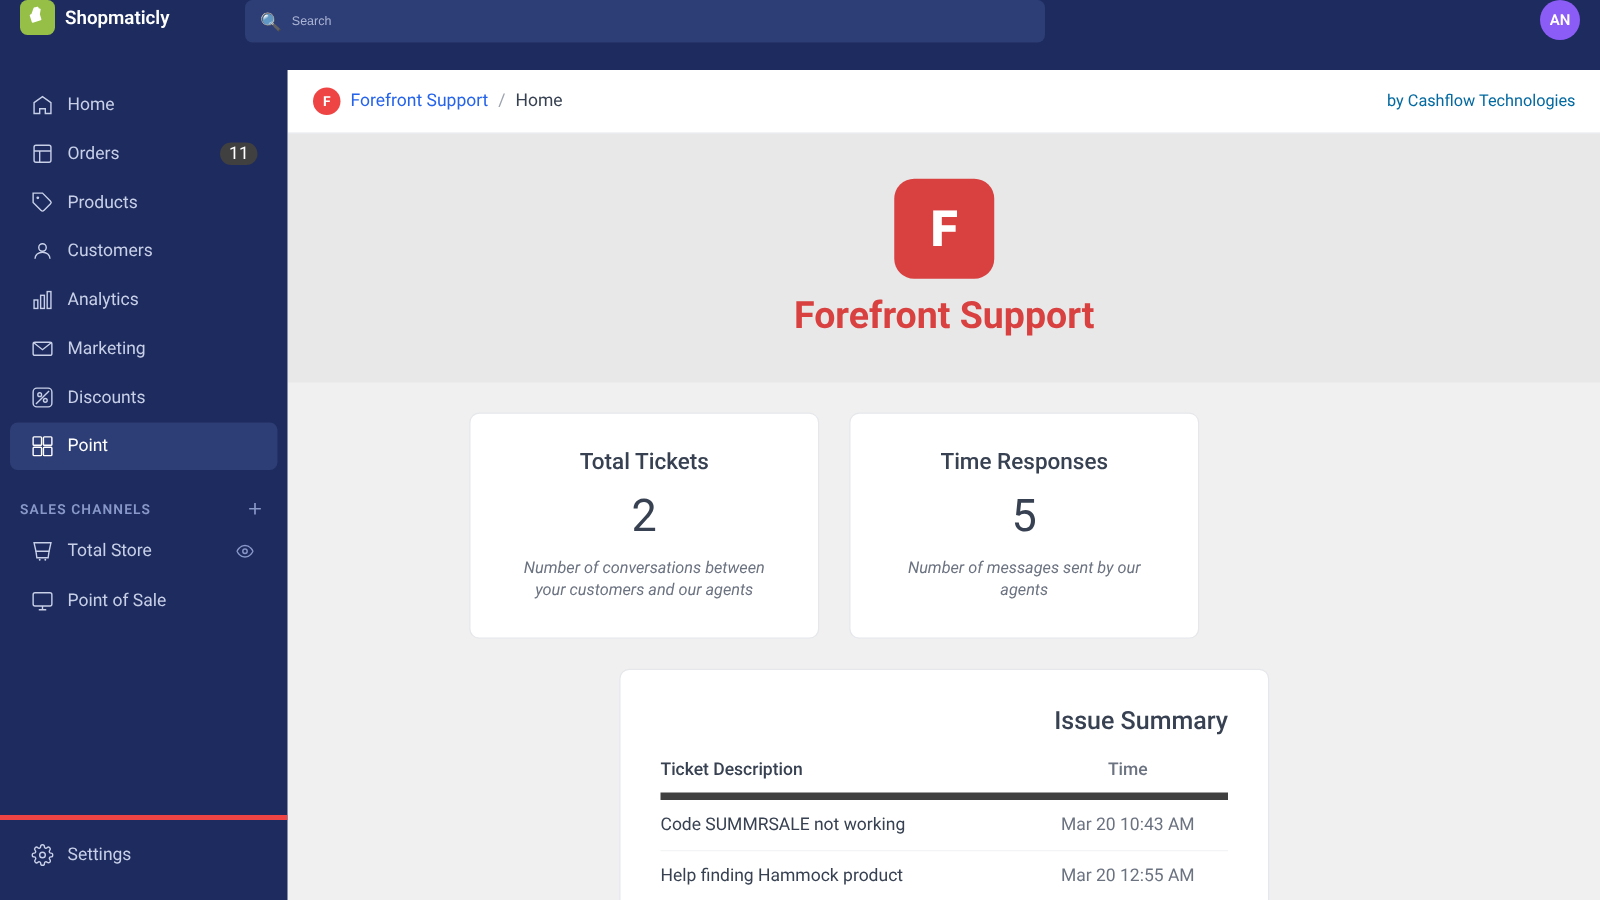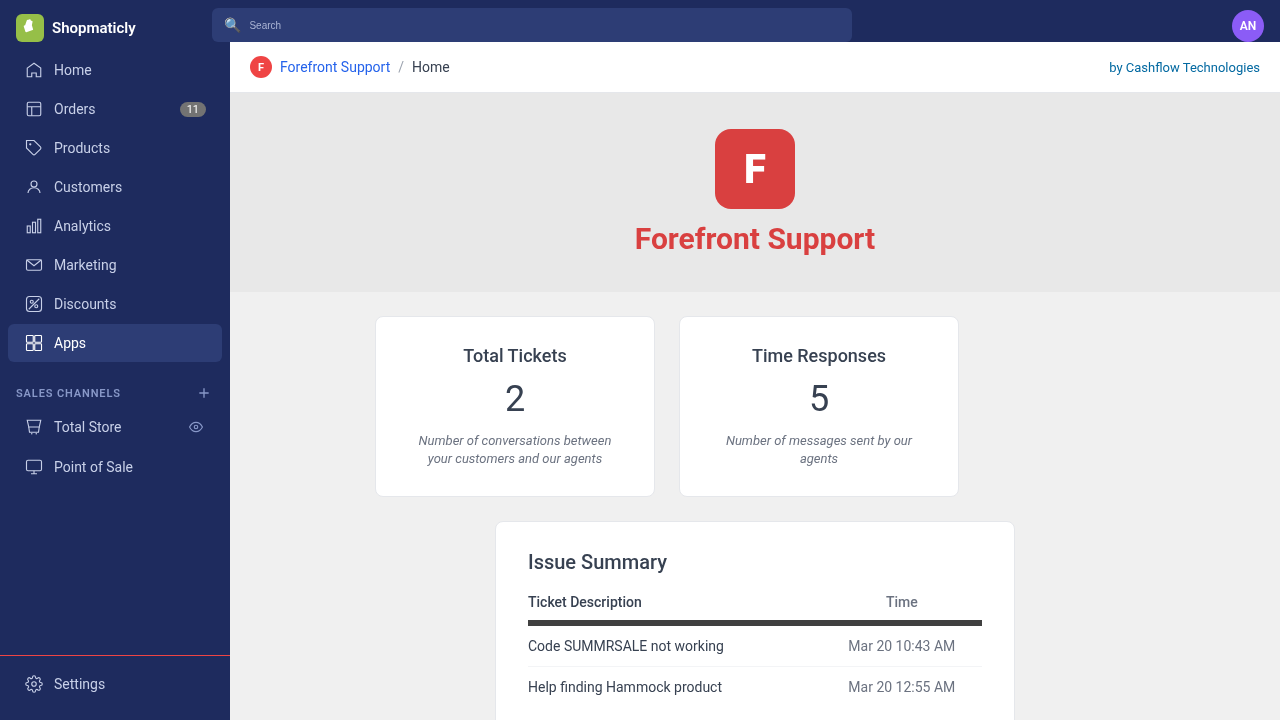--- a/index.html
+++ b/index.html
@@ -1,25 +1,25 @@
 <!DOCTYPE html>
 <html><head>
   <meta charset="utf-8">
   <style>
     * { margin: 0; padding: 0; box-sizing: border-box; }
     body { font-family: -apple-system, BlinkMacSystemFont, 'Segoe UI', Roboto, sans-serif; background: #f0f0f0; display: flex; flex-direction: column; height: 720px; width: 1280px; overflow: hidden; }
 
     
     .topbar {
       background: #1e2b5e;
-      height: 42px;
-      display: flex;
-      align-items: flex-end;
+      height: 56px;
+      display: flex;
+      align-items: flex-start;
       padding: 0 16px;
-      gap: 16px;
+      gap: 0;
       flex-shrink: 0;
     }
     .logo-area {
       display: flex;
       align-items: center;
       gap: 8px;
       color: white;
       font-weight: 600;
       font-size: 15px;
       min-width: 180px;
@@ -97,23 +97,23 @@
       cursor: pointer;
       border-radius: 6px;
       margin: 1px 8px;
       position: relative;
     }
     .sidebar-item.active { background: #2d3d75; color: white; }
     .sidebar-item .icon { width: 20px; height: 20px; display: flex; align-items: center; justify-content: center; flex-shrink: 0; }
     .sidebar-item .icon svg { width: 18px; height: 18px; stroke: currentColor; fill: none; stroke-width: 1.5; }
     .badge {
       margin-left: auto;
-      background: #737373;
+      background: #404040;
       color: white;
-      font-size: 11px;
+      font-size: 14px;
       border-radius: 10px;
       padding: 1px 7px;
       min-width: 22px;
       text-align: center;
     }
     .sidebar-section-label {
       color: #8898c8;
       font-size: 11px;
       font-weight: 600;
       letter-spacing: 0.08em;
@@ -131,21 +131,21 @@
     }
     .sidebar-item .eye-btn {
       margin-left: auto;
       color: #8898c8;
       cursor: pointer;
       width: 20px; height: 20px;
       display: flex; align-items: center; justify-content: center;
     }
     .sidebar-bottom {
       margin-top: auto;
-      border-top: 1px solid #ef4444;
+      border-top: 4px solid #ef4444;
       padding-top: 8px;
     }
 
     
     .main {
       flex: 1;
       background: #f0f0f0;
       overflow-y: auto;
       display: flex;
       flex-direction: column;
@@ -258,21 +258,21 @@
       border-radius: 8px;
       border: 1px solid #e5e7eb;
       width: 100%;
       max-width: 520px;
       padding: 28px 32px;
     }
     .issue-title {
       font-size: 20px;
       font-weight: 500;
       color: #374151;
-      text-align: left;
+      text-align: right;
       margin-bottom: 20px;
     }
     .issue-table { width: 100%; border-collapse: collapse; }
     .issue-table th {
       text-align: left;
       font-size: 14px;
       font-weight: 500;
       color: #374151;
       padding-bottom: 10px;
       border-bottom: 6px solid #404040;
@@ -387,21 +387,21 @@
 
       <div class="sidebar-item active">
         <span class="icon">
           <svg viewBox="0 0 24 24">
               <rect x="2" y="2" width="9" height="9" rx="1"></rect>
               <rect x="13" y="2" width="9" height="9" rx="1"></rect>
               <rect x="2" y="13" width="9" height="9" rx="1"></rect>
               <rect x="13" y="13" width="9" height="9" rx="1"></rect>
             </svg>
         </span>
-        <span>Apps</span>
+        <span>Point</span>
       </div>
 
     </div>
 
     <div class="sidebar-section-label">
       <span>SALES CHANNELS</span>
       <div class="add-btn">
         <svg width="16" height="16" viewBox="0 0 24 24" fill="none" stroke="currentColor" stroke-width="2">
             <path d="M12 5v14M5 12h14"></path>
           </svg>

